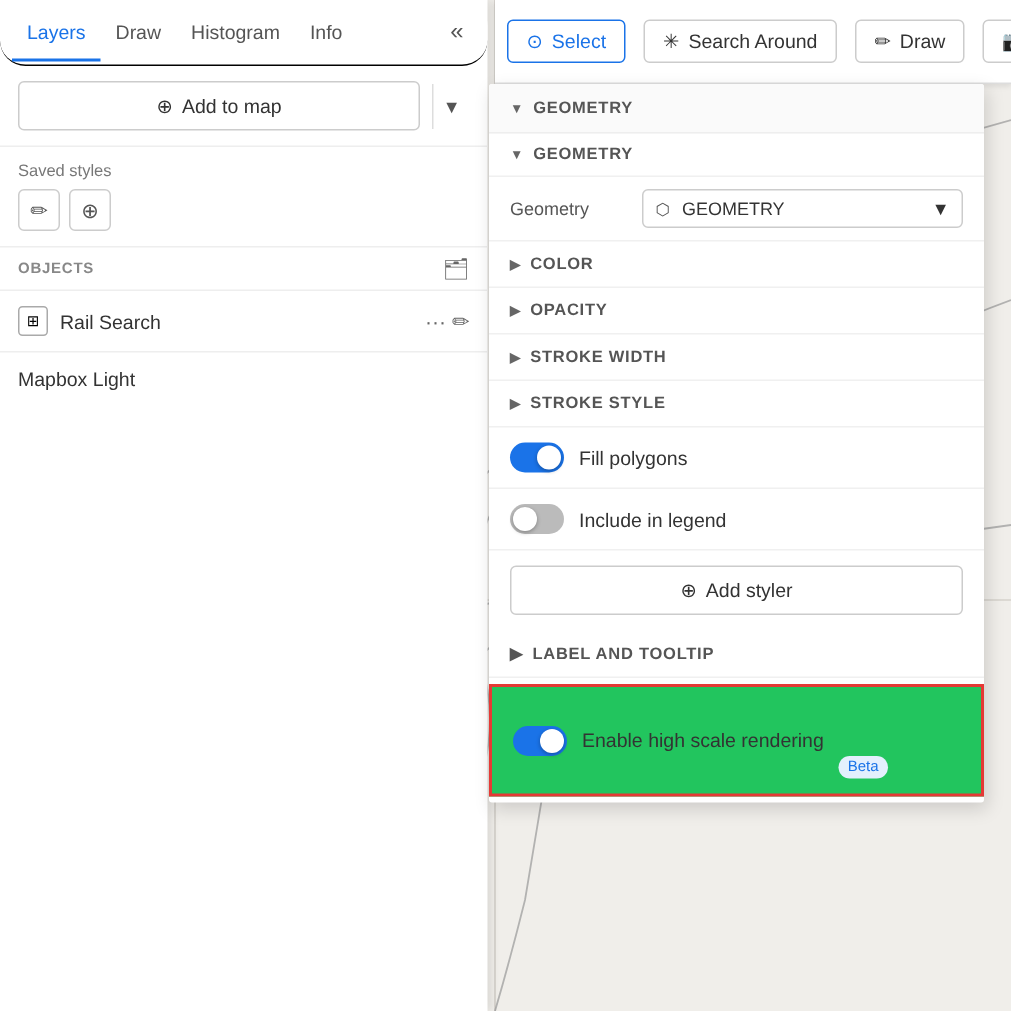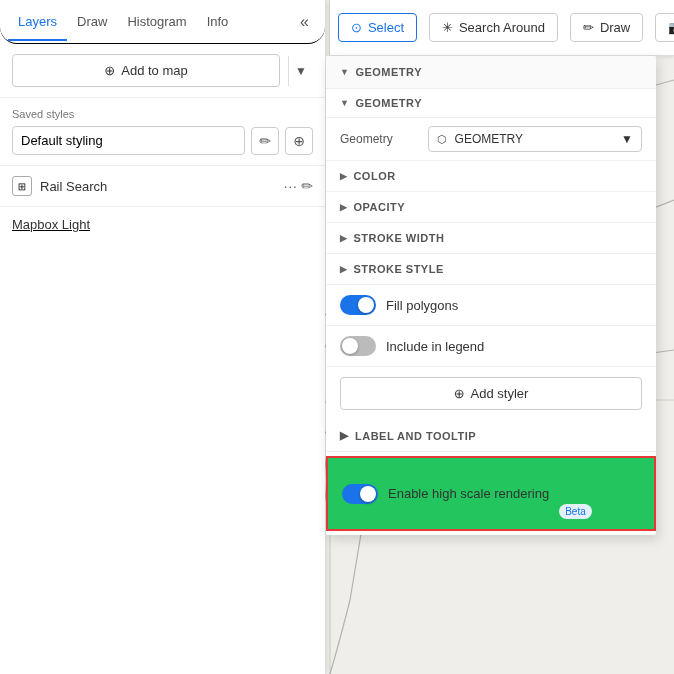--- a/index.html
+++ b/index.html
@@ -96,21 +96,20 @@
       border-bottom: 1px solid #eee; cursor: pointer;
     }
     .layer-icon { width: 20px; height: 20px; border: 1px solid #aaa; border-radius: 3px; background: #fff; display: flex; align-items: center; justify-content: center; font-size: 10px; }
     .layer-name { flex: 1; font-size: 13px; color: #333; }
     .layer-actions { display: flex; gap: 4px; }
     .layer-action-btn { background: none; border: none; cursor: pointer; color: #666; font-size: 14px; }
 
     .basemap-item {
       display: flex; align-items: flex-end; padding: 10px 12px; gap: 8px;
       cursor: pointer;
-      text-decoration: underline;
     }
     .basemap-name { font-size: 13px; color: #333; }
 
     
     .geom-panel {
       position: absolute; top: 56px; left: 326px; width: 330px;
       background: #fff; z-index: 20;
       box-shadow: 2px 4px 12px rgba(0,0,0,0.15);
       border-radius: 2px;
       max-height: 620px; overflow-y: auto;
@@ -252,28 +251,31 @@
     <button class="add-to-map-btn">
       <span>⊕</span>
       <span>Add to map</span>
     </button>
     <button class="dropdown-arrow">▼</button>
   </div>
 
   <div class="saved-styles-section">
     <div class="saved-styles-label">Saved styles</div>
     <div class="style-row">
-      <select class="style-select">
-        <option>Default styling</option>
-      </select>
       <button class="style-icon-btn">✏</button>
       <button class="style-icon-btn">⊕</button>
     </div>
   </div>
 
+  <div class="objects-header">
+    <span>OBJECTS</span>
+    <div class="objects-header-right">
+      <button class="layer-action-btn">🗂</button>
+    </div>
+  </div>
 
   <div class="layer-item">
     <div class="layer-icon">⊞</div>
     <span class="layer-name">Rail Search</span>
     <div class="layer-actions">
       <button class="layer-action-btn">···</button>
       <button class="layer-action-btn">✏</button>
     </div>
   </div>
 

